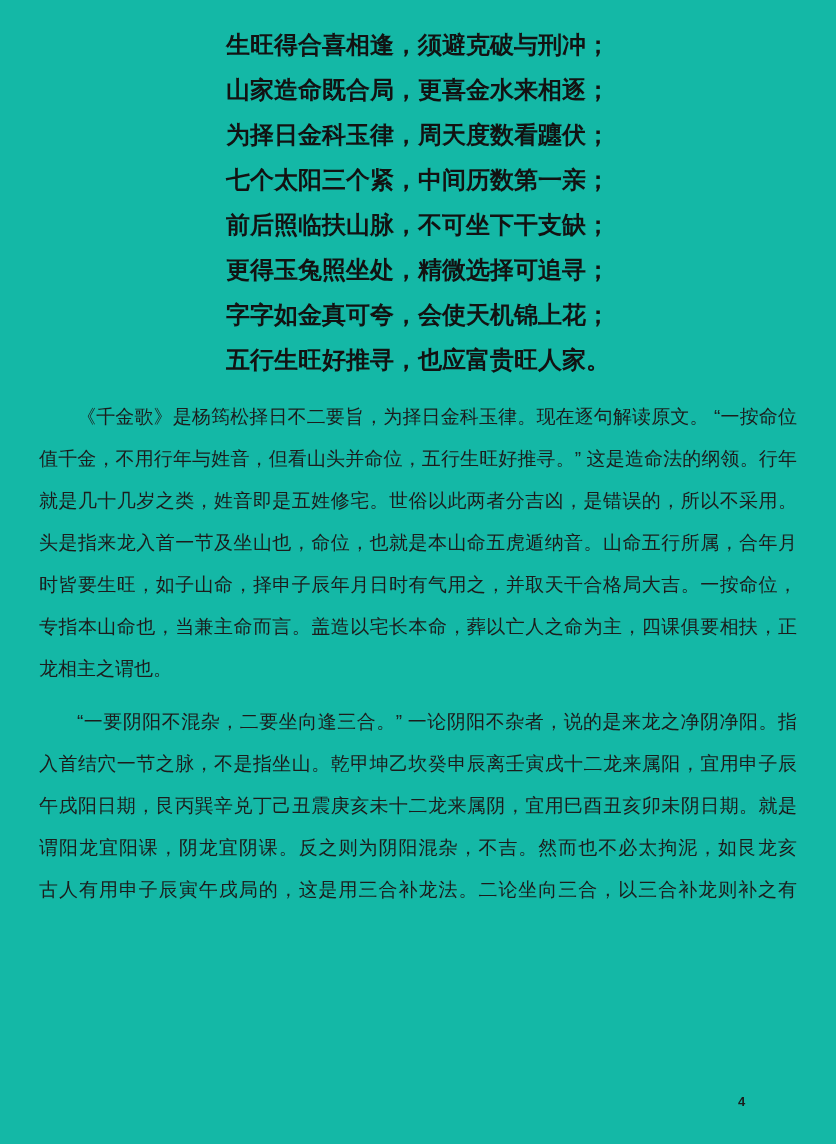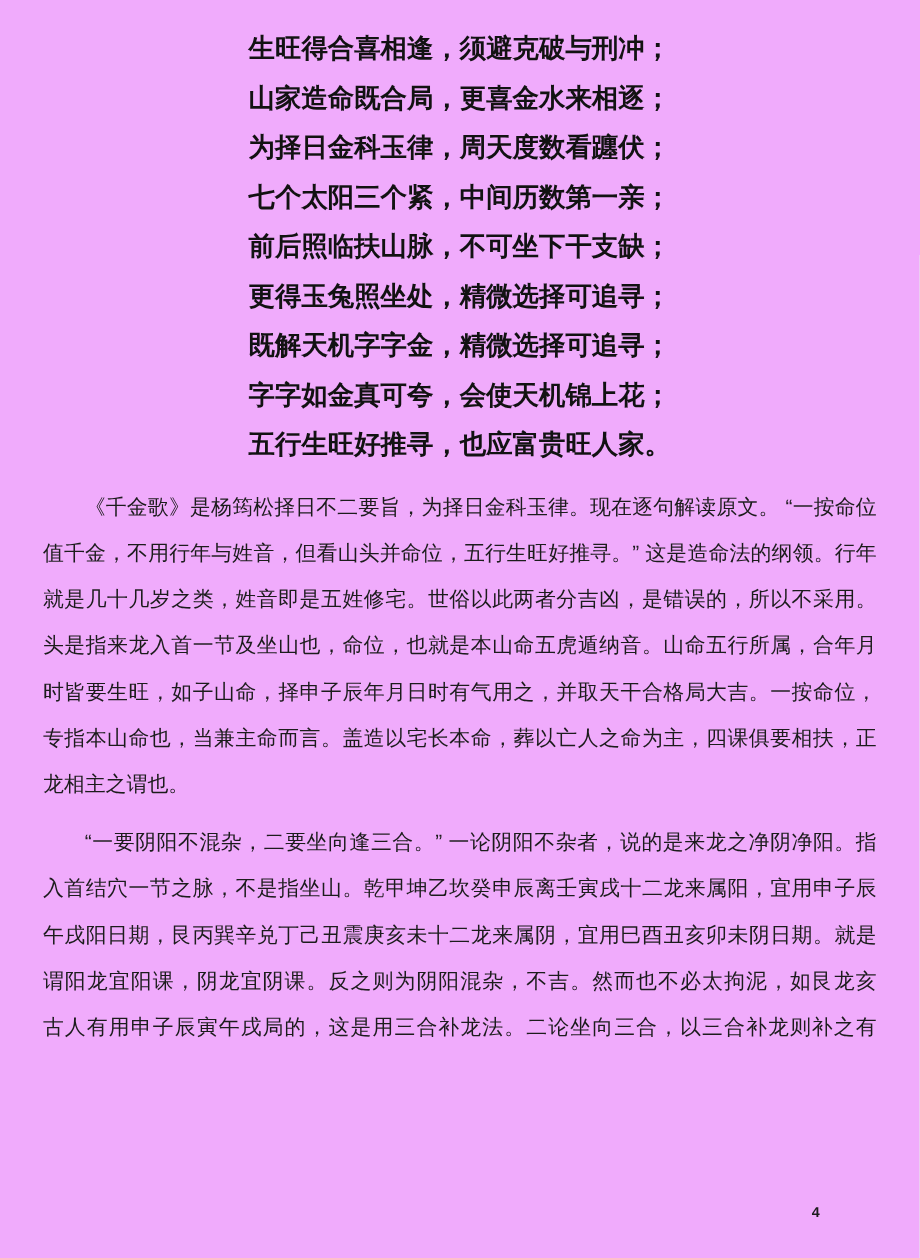--- a/index.html
+++ b/index.html
@@ -4,21 +4,21 @@
 <style>
   * { margin: 0; padding: 0; box-sizing: border-box; }
   html, body { background: #e8e8e8; }
   body { font-family: "Liberation Sans", "DejaVu Sans", sans-serif; }
 
   .page {
     position: relative;
     width: 836px;
     height: 1144px;
     margin: 0 auto;
-    background: #f0abfc;
+    background: #14b8a6;
     color: #161616;
     overflow: hidden;
   }
 
   .verse {
     padding-top: 22px;
   }
   .verse-line {
     height: 45px;
     line-height: 45px;
@@ -68,21 +68,20 @@
 
 <div class="page">
 
   <div class="verse">
     <div class="verse-line">生旺得合喜相逢，须避克破与刑冲；</div>
     <div class="verse-line">山家造命既合局，更喜金水来相逐；</div>
     <div class="verse-line">为择日金科玉律，周天度数看躔伏；</div>
     <div class="verse-line">七个太阳三个紧，中间历数第一亲；</div>
     <div class="verse-line">前后照临扶山脉，不可坐下干支缺；</div>
     <div class="verse-line">更得玉兔照坐处，精微选择可追寻；</div>
-    <div class="verse-line">既解天机字字金，精微选择可追寻；</div>
     <div class="verse-line">字字如金真可夸，会使天机锦上花；</div>
     <div class="verse-line">五行生旺好推寻，也应富贵旺人家。</div>
   </div>
 
   <div class="body-text">
     <div class="para">
       <div class="body-line first">《千金歌》是杨筠松择日不二要旨，为择日金科玉律。现在逐句解读原文。 “一按命位</div>
       <div class="body-line">值千金，不用行年与姓音，但看山头并命位，五行生旺好推寻。” 这是造命法的纲领。行年</div>
       <div class="body-line">就是几十几岁之类，姓音即是五姓修宅。世俗以此两者分吉凶，是错误的，所以不采用。山</div>
       <div class="body-line">头是指来龙入首一节及坐山也，命位，也就是本山命五虎遁纳音。山命五行所属，合年月日</div>

